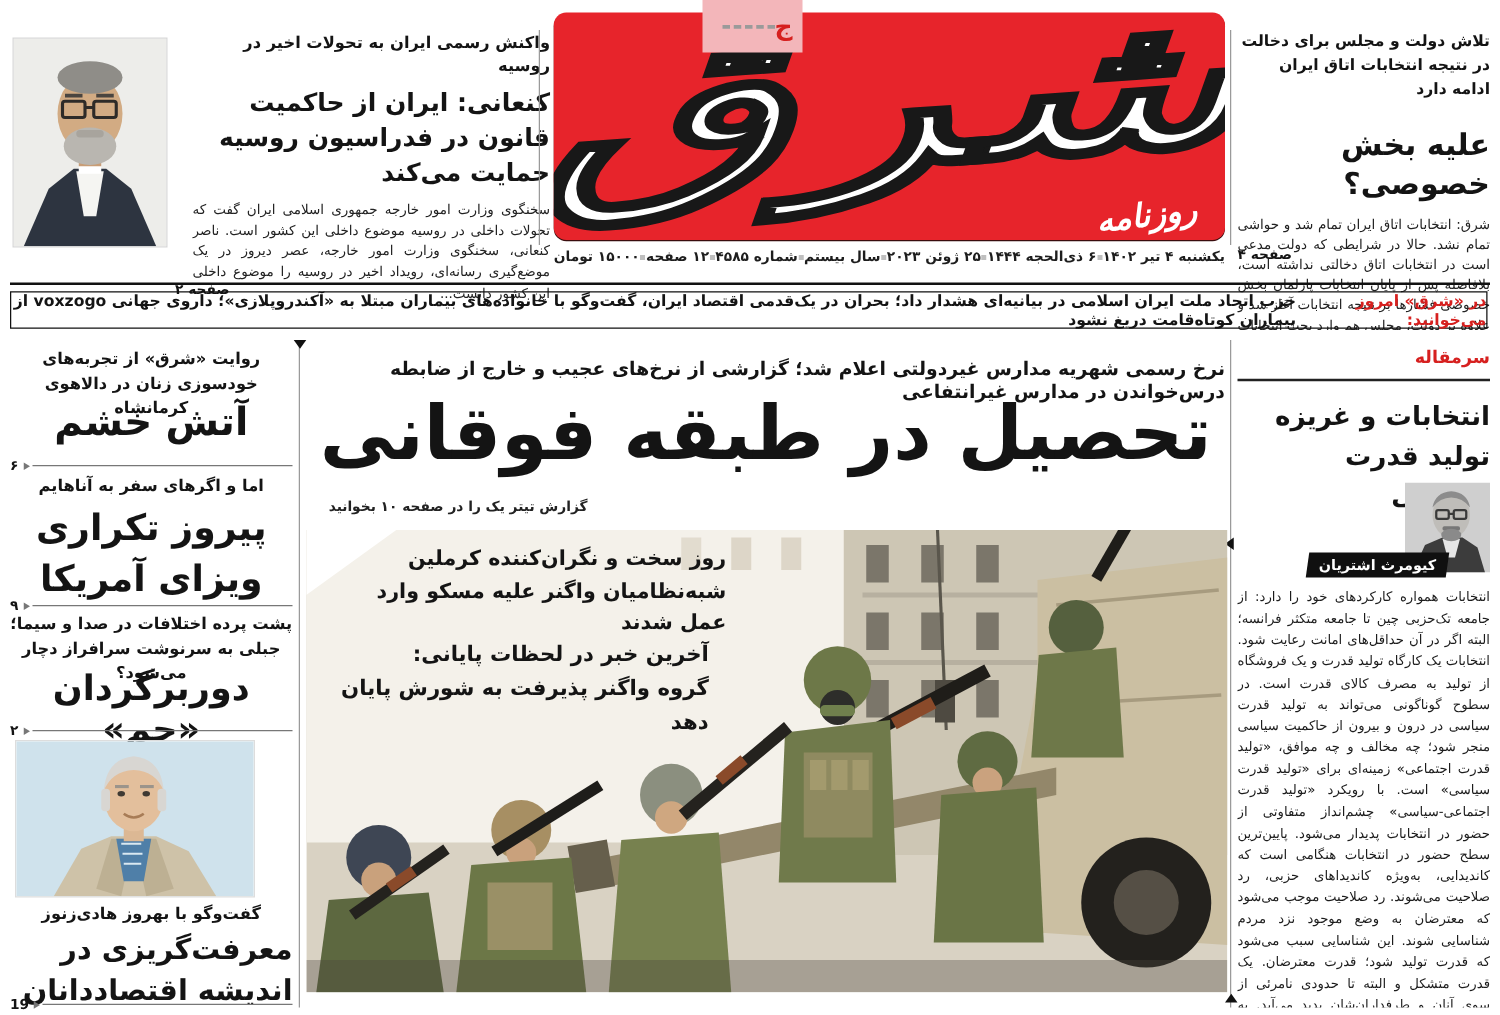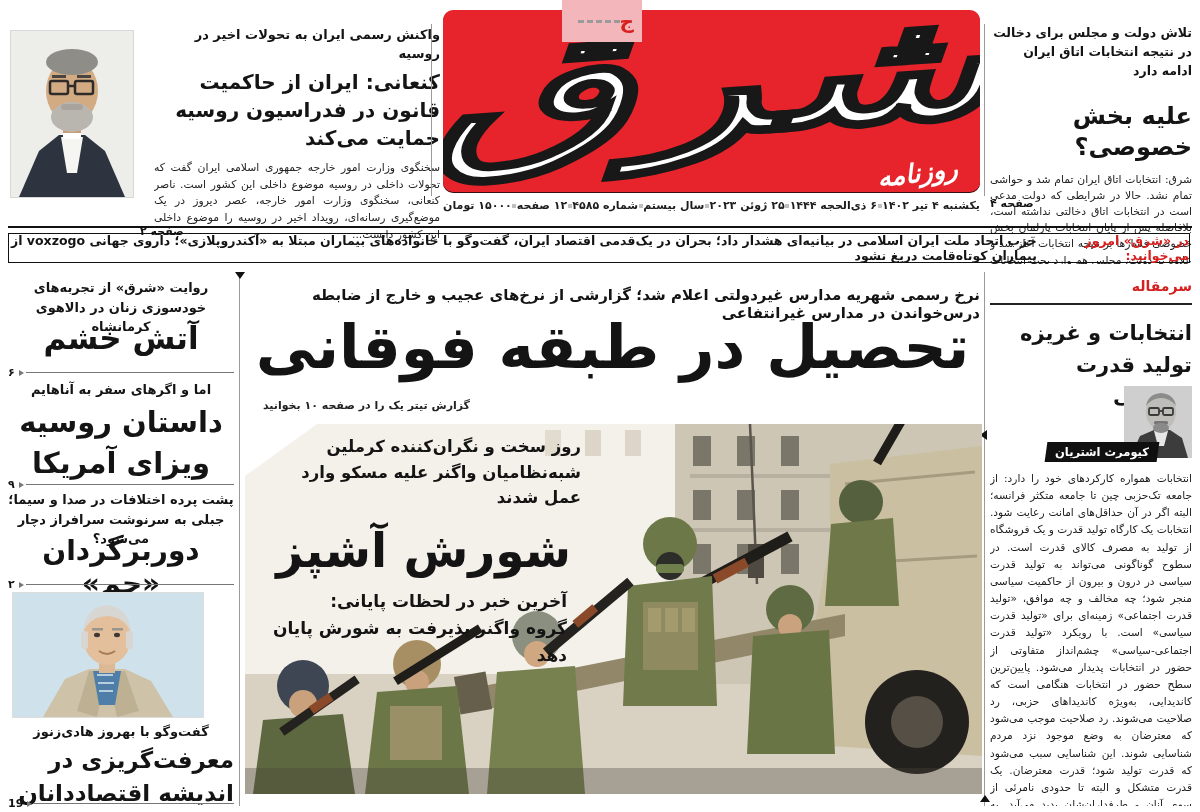--- a/index.html
+++ b/index.html
@@ -165,21 +165,21 @@
 
     <div class="sb-kicker" style="top:6px;">روایت «شرق» از تجربه‌های خودسوزی زنان در دالاهوی کرمانشاه</div>
     <div class="sb-title" style="top:48px;font-size:31px;">آتش خشم</div>
     <div class="sb-div" style="top:94px;direction:ltr;">
       <span class="n">۶</span>
         <span class="tick"></span>
         <span class="l"></span>
     </div>
 
     <div class="sb-kicker" style="top:108px;">اما و اگرهای سفر به آناهایم</div>
-    <div class="sb-title" style="top:130px;font-size:29px;line-height:1.4;">داستان روسیه ویزای آمریکا</div>
+    <div class="sb-title" style="top:130px;font-size:29px;line-height:1.4;">پیروز تکراری ویزای آمریکا</div>
     <div class="sb-div" style="top:206px;direction:ltr;">
       <span class="n">۹</span>
         <span class="tick"></span>
         <span class="l"></span>
     </div>
 
     <div class="sb-kicker" style="top:218px;">پشت پرده اختلافات در صدا و سیما؛ جبلی به سرنوشت سرافراز دچار می‌شود؟</div>
     <div class="sb-title" style="top:262px;font-size:28px;">دوربرگردان «جم»</div>
     <div class="sb-div" style="top:306px;direction:ltr;">
       <span class="n">۲</span>
@@ -280,21 +280,20 @@
       <circle cx="545" cy="202" r="12" fill="#caa27e"></circle>
       <polygon points="508,212 584,206 590,330 502,330" fill="#6a7546"></polygon>
       <circle cx="616" cy="78" r="22" fill="#55603e"></circle>
       <polygon points="586,100 648,94 654,182 580,182" fill="#6e7849"></polygon>
       <rect x="630" y="30" width="80" height="9" fill="#1f1d19" transform="rotate(-60 635 35)"></rect>
       <rect x="0" y="344" width="737" height="26" fill="#4b463c" opacity="0.35"></rect>
     </svg>
     <div class="war-overlay rtl">
       <div class="wo-k">روز سخت و نگران‌کننده کرملین</div>
       <div class="wo-k">شبه‌نظامیان واگنر علیه مسکو وارد عمل شدند</div>
-      <div class="wo-title">شورش آشپز</div>
       <div class="wo-s">آخرین خبر در لحظات پایانی:</div>
       <div class="wo-s">گروه واگنر پذیرفت به شورش پایان دهد</div>
     </div>
   </div>
 
   <div class="ed rtl" style="height:528px;">
     <div class="ed-sec">سرمقاله</div>
     <div class="ed-rule"></div>
     <div class="ed-title">انتخابات و غریزه تولید قدرت سیاسی</div>
     <div class="ed-photo-wrap">

